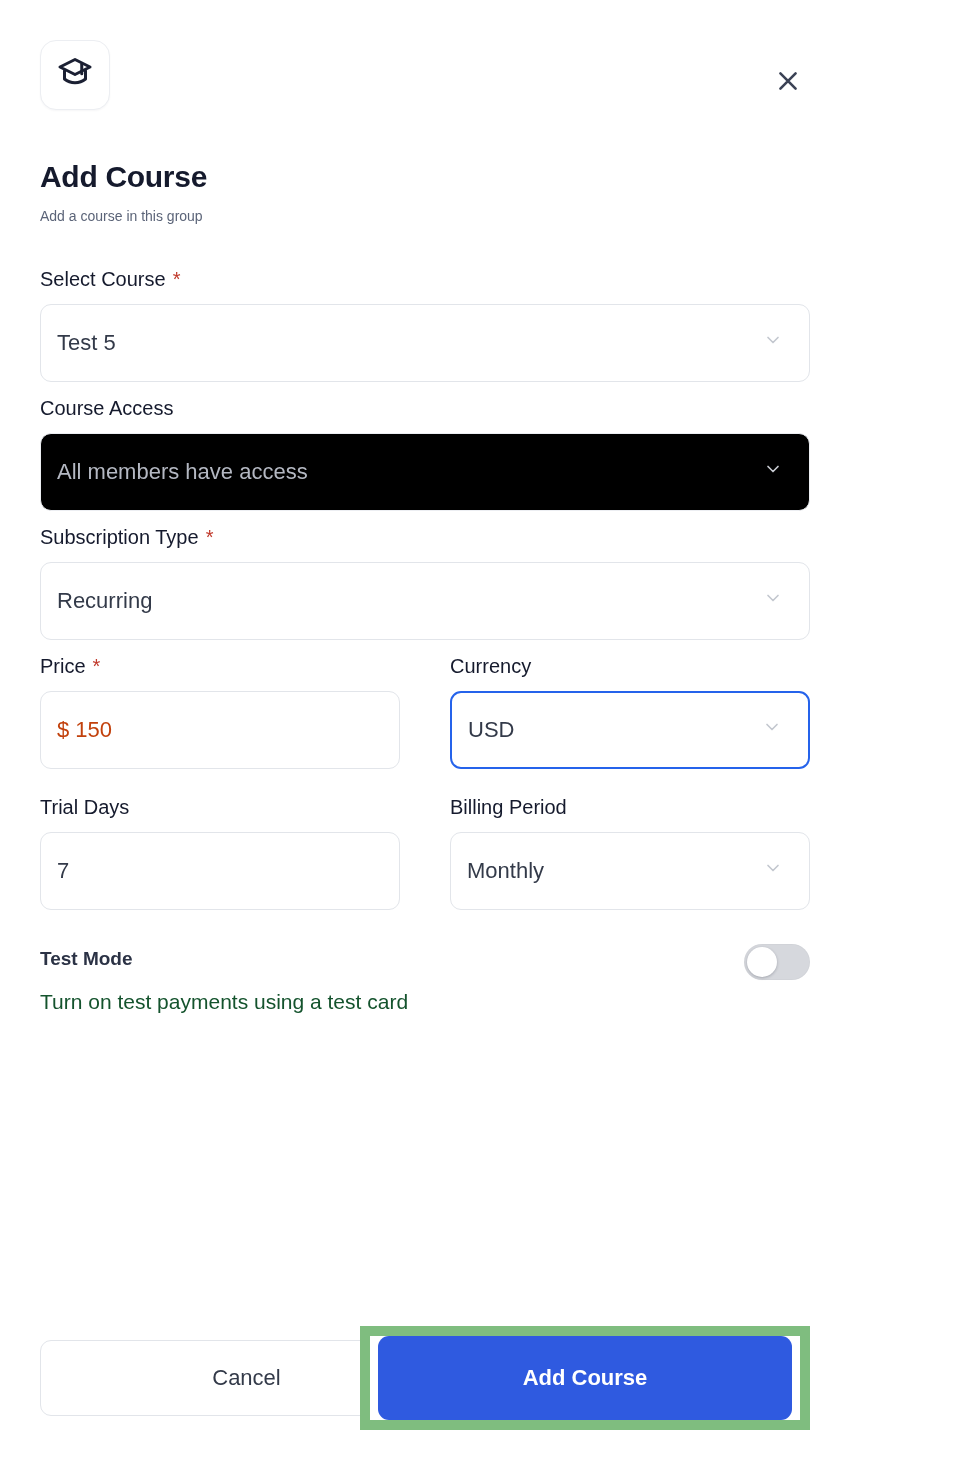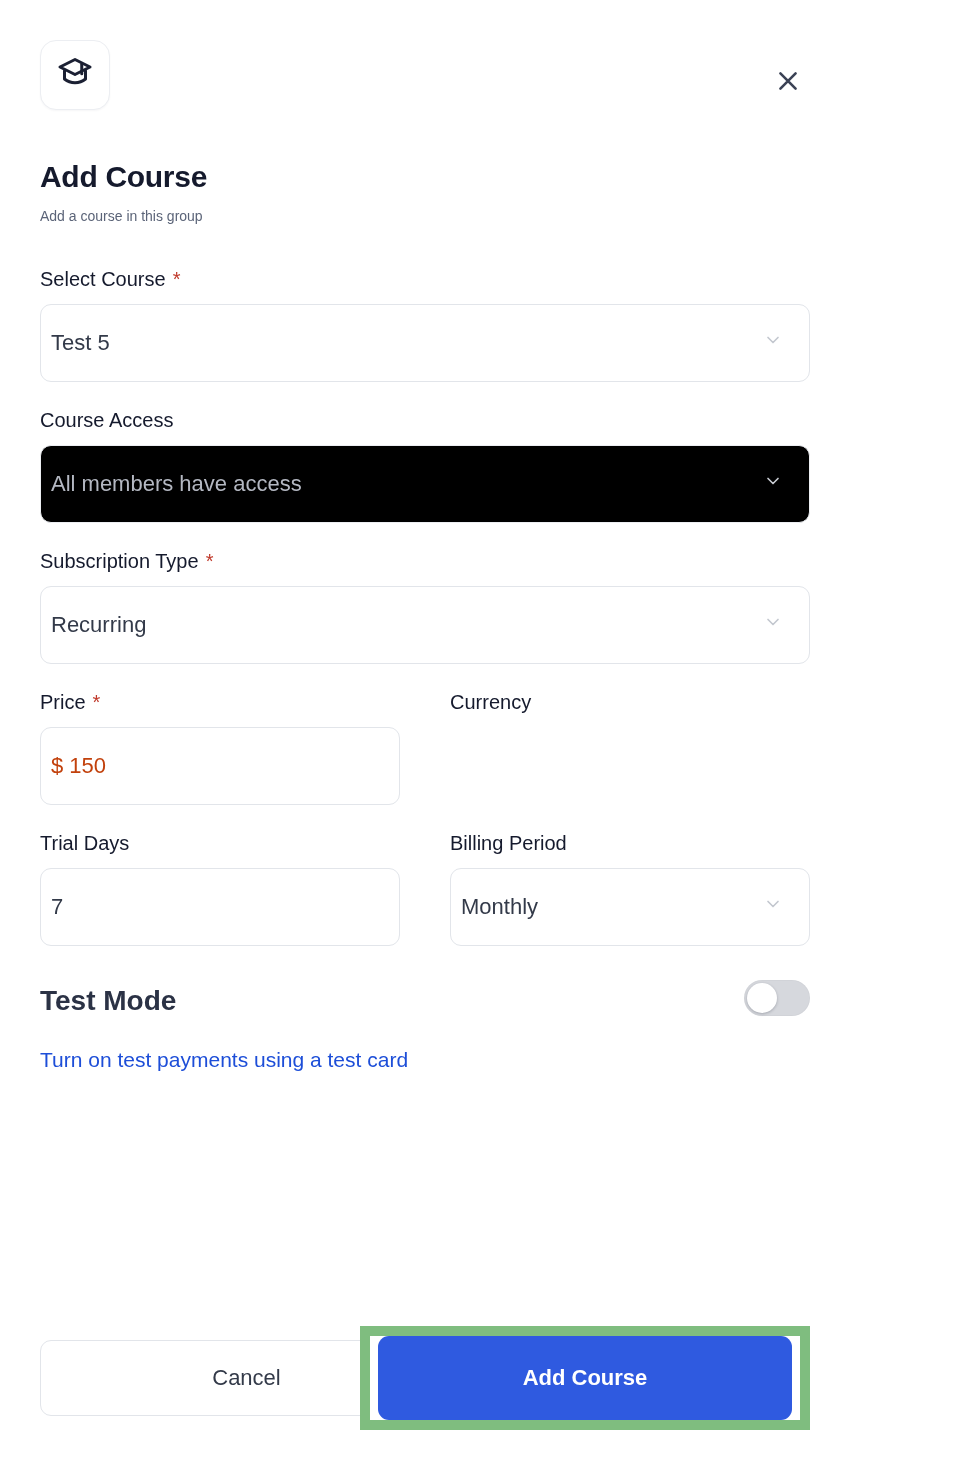--- a/index.html
+++ b/index.html
@@ -65,21 +65,21 @@
   .modal-subtitle {
     margin-top: 15px;
     font-size: 14px;
     color: #5b6478;
     line-height: 1.2;
   }
 
   
   .form { margin-top: 42px; }
 
-  .field { margin-bottom: 26px; }
+  .field { margin-bottom: 14px; }
 
   .field-label {
     display: block;
     font-size: 20px;
     color: #151a2d;
     margin-bottom: 13px;
     line-height: 1.2;
   }
 
   .req {
@@ -90,21 +90,21 @@
 
   .control {
     position: relative;
     width: 100%;
     height: 78px;
     border: 1px solid #e2e5ea;
     border-radius: 11px;
     background: #ffffff;
     display: flex;
     align-items: center;
-    padding: 0 10px;
+    padding: 0 16px;
     font-size: 22px;
     color: #333a49;
   }
 
   .control.disabled {
     background: #000000;
     border-color: #eceef2;
     color: #b4b8c2;
   }
 
@@ -128,29 +128,29 @@
     margin-bottom: 26px;
   }
   .row .field { flex: 1; margin-bottom: 0; }
 
   
   .testmode {
     margin-top: 38px;
     position: relative;
   }
   .testmode-title {
-    font-size: 28px;
+    font-size: 19px;
     font-weight: bold;
     color: #2b3245;
     line-height: 1.2;
   }
   .testmode-desc {
-    margin-top: 30px;
+    margin-top: 18px;
     font-size: 21px;
-    color: #1d4ed8;
+    color: #14532d;
     line-height: 1.2;
   }
   .toggle {
     position: absolute;
     top: -4px;
     right: 0;
     width: 66px;
     height: 36px;
     border-radius: 18px;
     background: #d6d8dd;
@@ -295,20 +295,28 @@
         <label class="field-label">
           <span>Price</span><span class="req">*</span>
         </label>
         <div class="control">
           <span class="price-text">$ 150</span>
         </div>
       </div>
 
       <div class="field">
         <label class="field-label">Currency</label>
+        <div class="control focused">
+          <span>USD</span>
+          <span class="chevron">
+            <svg width="20" height="20" viewBox="0 0 24 24" fill="none" stroke="#c3c7cf" stroke-width="2" stroke-linecap="round" stroke-linejoin="round">
+              <path d="M6 9 L12 15 L18 9"></path>
+            </svg>
+          </span>
+        </div>
       </div>
     </div>
 
     <div class="row">
       <div class="field">
         <label class="field-label">Trial Days</label>
         <div class="control">
           <span>7</span>
         </div>
       </div>

